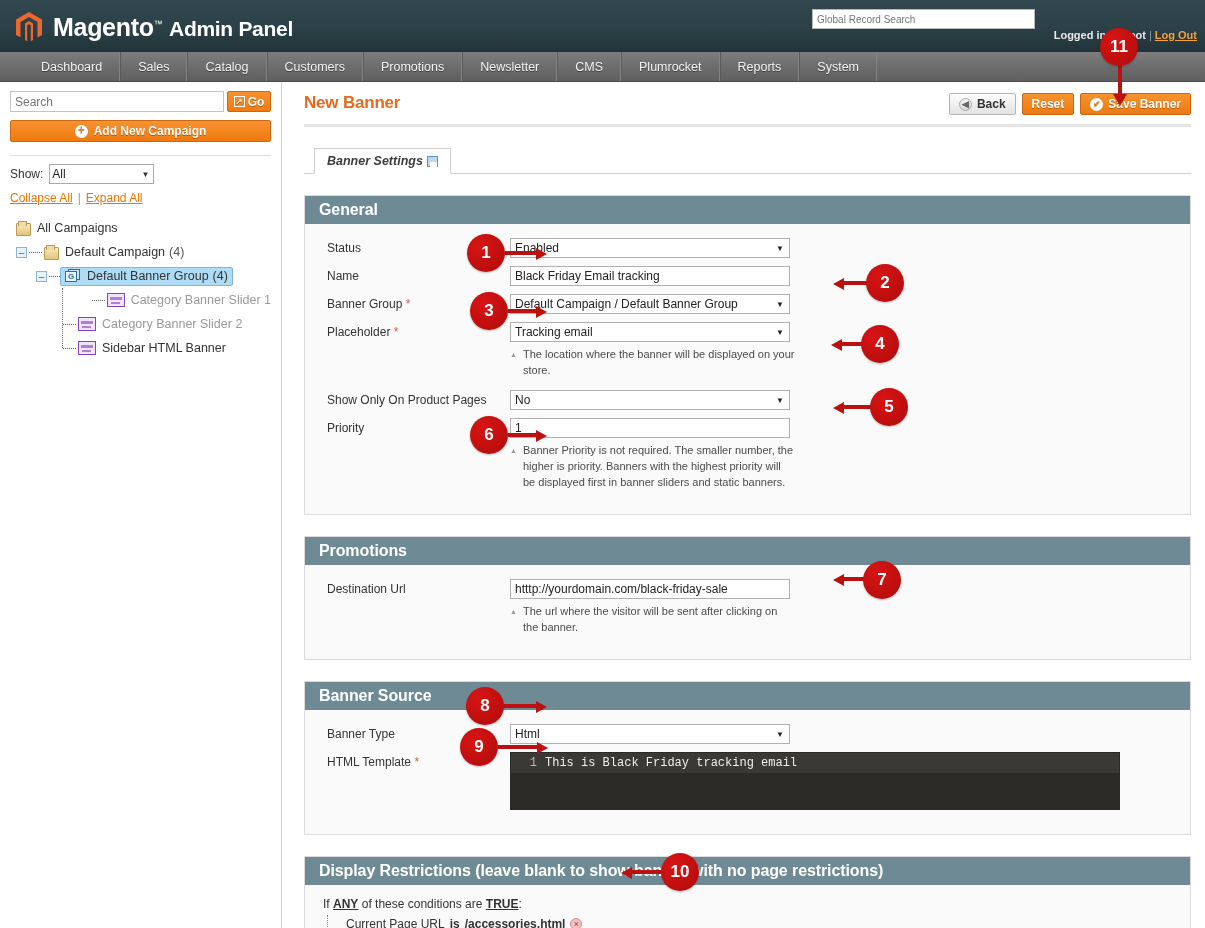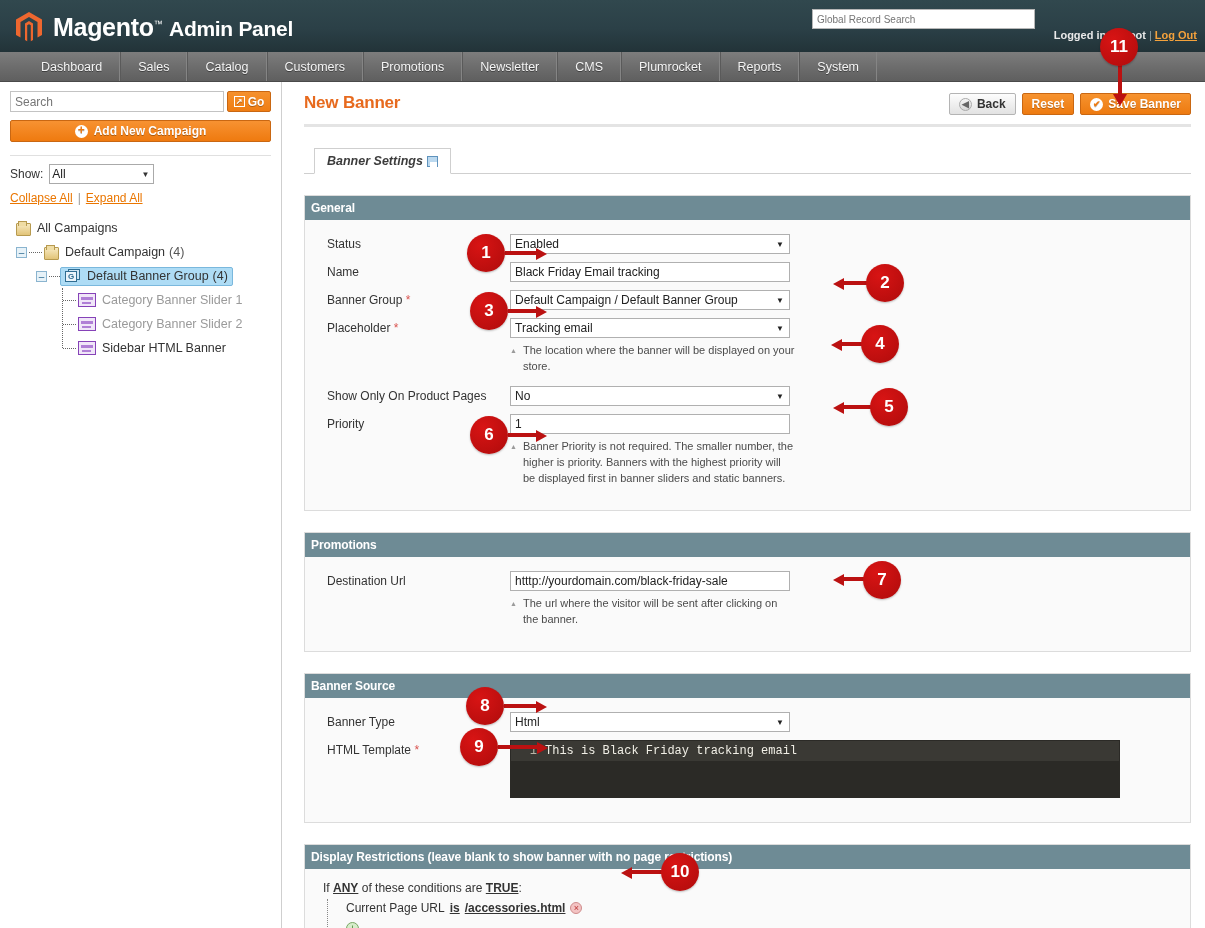--- a/index.html
+++ b/index.html
@@ -214,22 +214,22 @@
     position:relative; top:1px;
   }
   .tab-ic {
     width:11px;height:11px;background:#bcd9ef;border:1px solid #5f93bd;position:relative;
   }
   .tab-ic::after{content:"";position:absolute;left:2px;top:5px;width:7px;height:5px;background:#fff;}
 
   
   .section { margin-top:21px; border:1px solid #dcdcdc; background:#fafafa; }
   .section-hd {
-    background:#6e8b95; color:#fff; font-weight:bold; font-size:12px;
-    padding:5px 6px; letter-spacing:-0.1px;
+    background:#6e8b95; color:#fff; font-weight:bold; font-size:16px;
+    padding:5px 14px; letter-spacing:-0.1px;
   }
   .section-body { padding:14px 0 16px 0; }
   .frow { display:flex; align-items:flex-start; margin-bottom:8px; }
   .flabel {
     width:205px; flex:0 0 205px; padding-left:22px;
     font-size:12px; color:#333; line-height:20px;
   }
   .req { color:#d9534f; }
   .fctl { flex:1; }
   .inp {
@@ -411,21 +411,21 @@
               <span class="g2">G</span>
           </span>
           <span>Default Banner Group</span>
           <span style="margin-left:4px;color:#333;">(4)</span>
         </span>
       </div>
 
       <div style="position:relative;">
         <span class="vline" style="left:52px;top:0;bottom:12px;"></span>
 
-        <div class="tnode" style="padding-left:53px;">
+        <div class="tnode" style="padding-left:53px;justify-content:flex-end;">
           <span class="dots"></span>
           <span class="banner-ic"></span>
           <span class="lbl dim">Category Banner Slider 1</span>
         </div>
 
         <div class="tnode" style="padding-left:53px;">
           <span class="dots"></span>
           <span class="banner-ic"></span>
           <span class="lbl dim">Category Banner Slider 2</span>
         </div>

